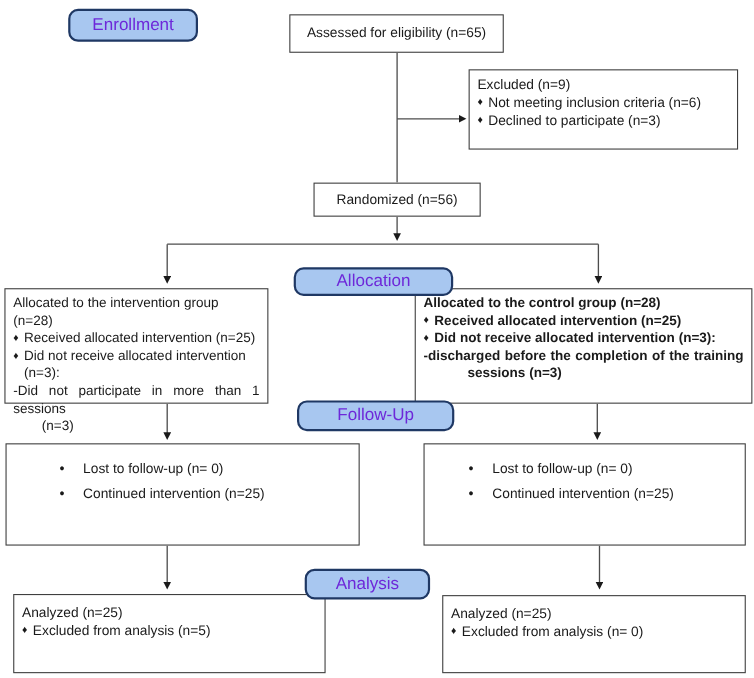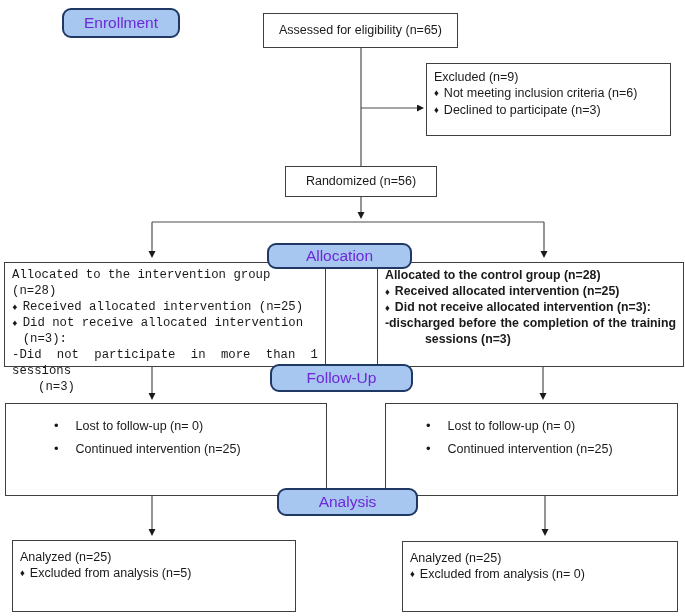--- a/index.html
+++ b/index.html
@@ -26,26 +26,26 @@
   .jline { text-align:justify; text-align-last:justify; }
   .ind-a { padding-left:26px; }
   .ind-b { padding-left:40px; }
 
   
   .stage-enrollment { left:62px; top:8px;  width:118px; height:30px; }
   .box-assessed     { left:263px; top:13px; width:195px; height:35px; }
   .box-excluded     { left:426px; top:63px; width:245px; height:73px; }
   .box-randomized   { left:285px; top:166px; width:152px; height:31px; }
   .stage-allocation { left:267px; top:243px; width:145px; height:26px; }
-  .box-alloc-left   { left:4px;  top:262px; width:322px; height:105px; font-size:12.3px;font-family:Liberation Mono, monospace; }
+  .box-alloc-left   { left:4px;  top:262px; width:240px; height:105px; font-size:12.3px; }
   .box-alloc-right  { left:377px; top:262px; width:307px; height:105px; font-size:12.3px;font-weight:bold; }
   .stage-followup   { left:270px; top:364px; width:143px; height:28px; }
   .box-fu-left      { left:5px;  top:403px; width:322px; height:93px; padding:14px 4px 0 48px; }
   .box-fu-right     { left:385px; top:403px; width:293px; height:93px; padding:14px 4px 0 40px; }
-  .stage-analysis   { left:277px; top:488px; width:141px; height:28px; }
+  .stage-analysis   { left:277px; top:517px; width:114px; height:28px; }
   .box-an-left      { left:12px; top:540px; width:284px; height:72px; padding:8px 7px; }
   .box-an-right     { left:402px; top:541px; width:276px; height:71px; padding:8px 7px; }
 </style>
 </head>
 <body>
 
 <div class="canvas">
 
   <svg class="connectors" width="685" height="616" viewBox="0 0 685 616">
     <defs>

